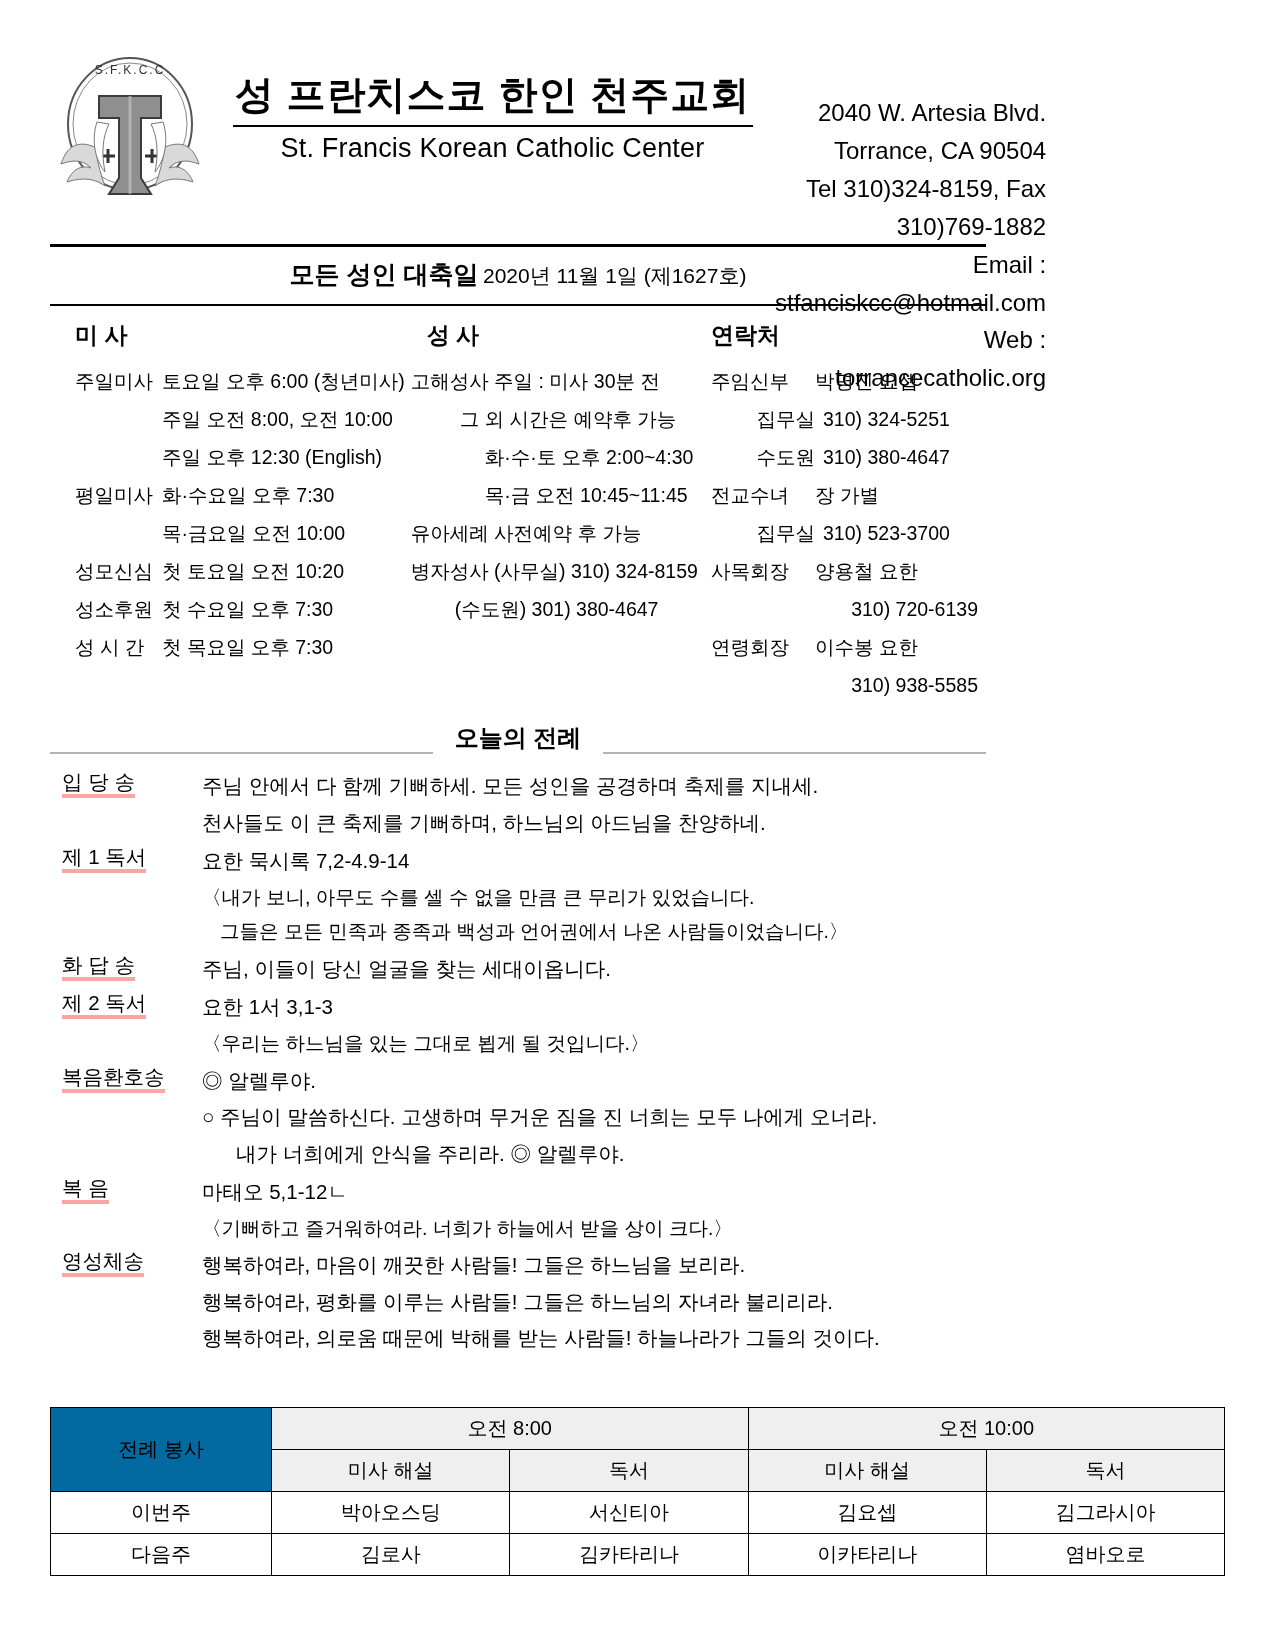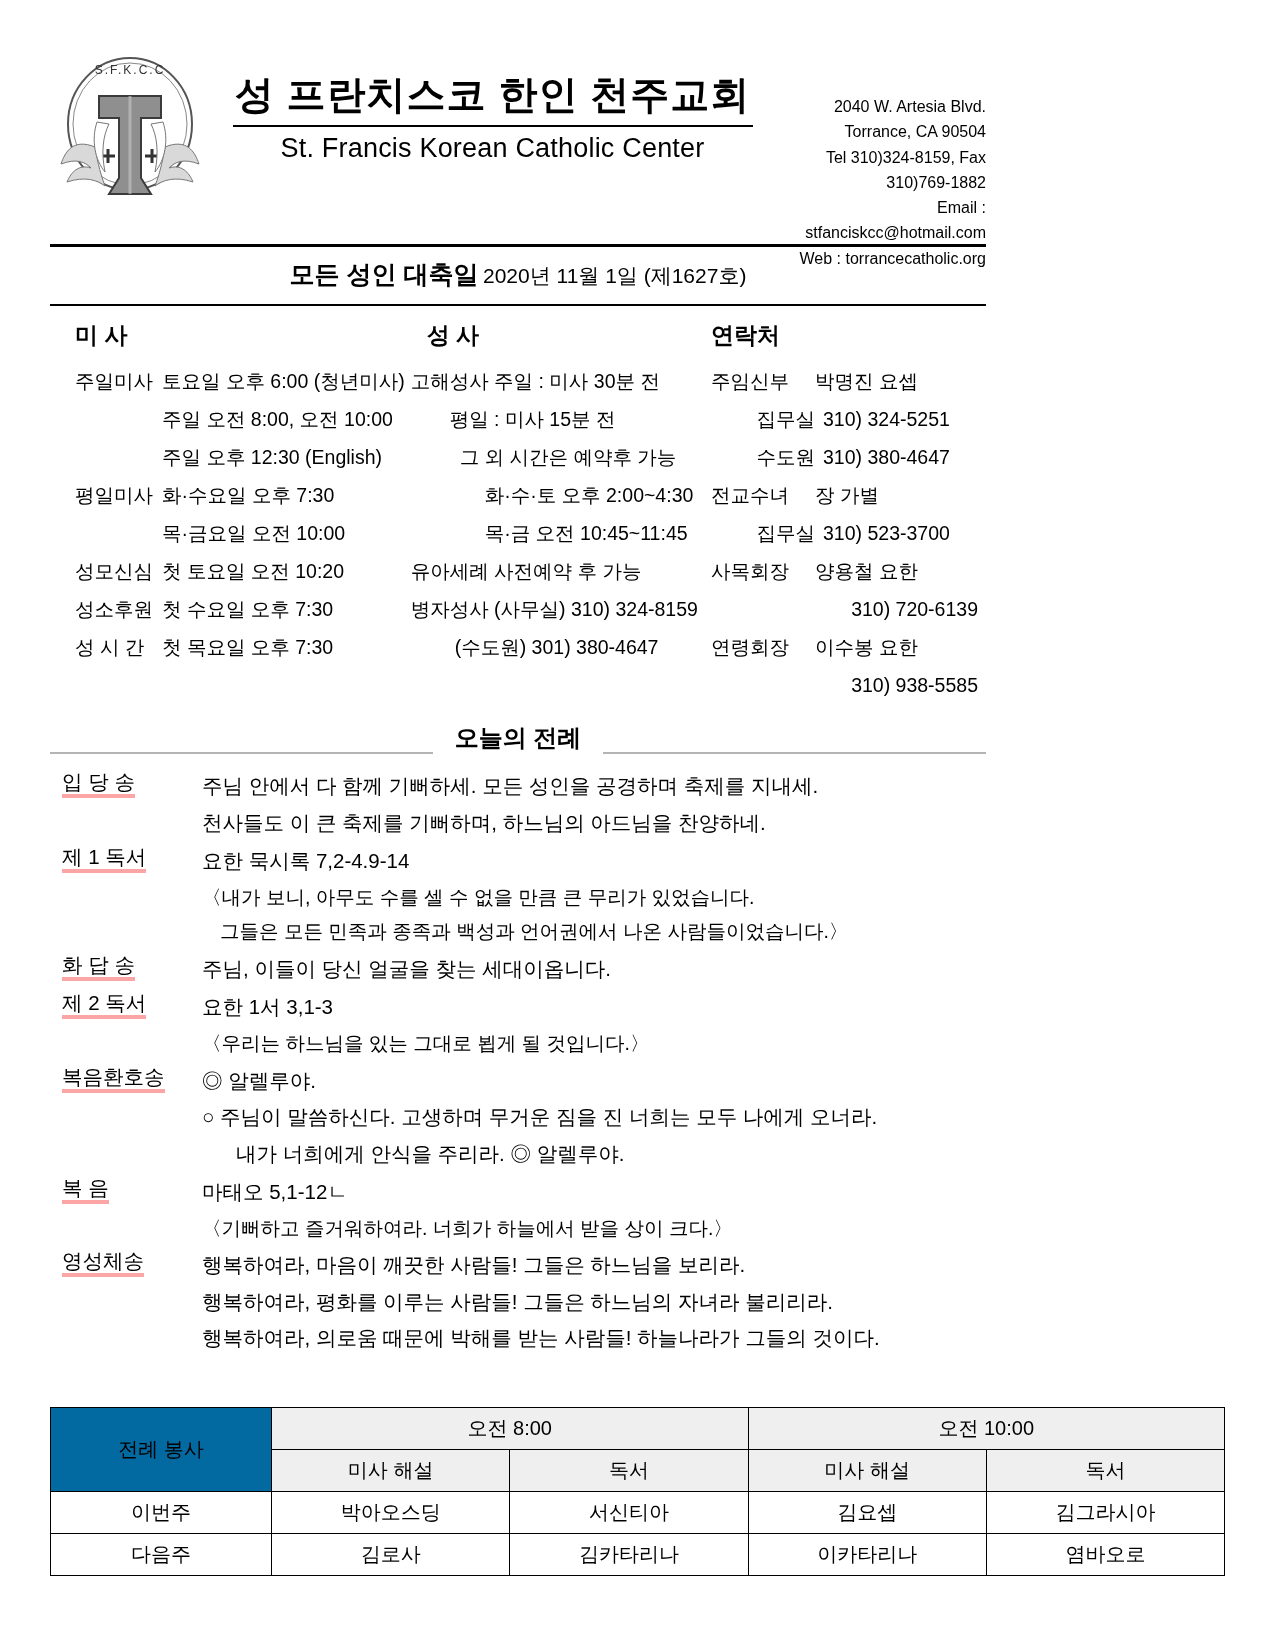--- a/index.html
+++ b/index.html
@@ -54,21 +54,21 @@
   }
   .title-eng {
     font-size: 27px;
     letter-spacing: 0.2px;
     line-height: 1.3;
   }
   .contact-block {
     flex: 1;
     text-align: right;
     padding-top: 48px;
-    font-size: 16px;
+    font-size: 24px;
     line-height: 1.58;
   }
 
   .rule-thick {
     border-top: 3px solid #000;
     margin-top: 8px;
   }
   .rule-thin {
     border-top: 2px solid #000;
     margin-top: 3px;
@@ -286,21 +286,20 @@
         </div>
       <div class="row">
           <div class="lbl">성 시 간</div>
           <div class="val">첫 목요일 오후 7:30</div>
         </div>
     </div>
 
     <div class="col col-sacr">
       <div class="col-h">성 사</div>
       <div class="srow">고해성사 주일 : 미사 30분 전</div>
-      <div class="srow ind1">평일 : 미사 15분 전</div>
       <div class="srow ind2">그 외 시간은 예약후 가능</div>
       <div class="srow ind3">화·수·토 오후 2:00~4:30</div>
       <div class="srow ind3">목·금 오전 10:45~11:45</div>
       <div class="srow">유아세례 사전예약 후 가능</div>
       <div class="srow">병자성사 (사무실) 310) 324-8159</div>
       <div class="srow ind4">(수도원) 301) 380-4647</div>
     </div>
 
     <div class="col col-contact">
       <div class="col-h">연락처</div>

